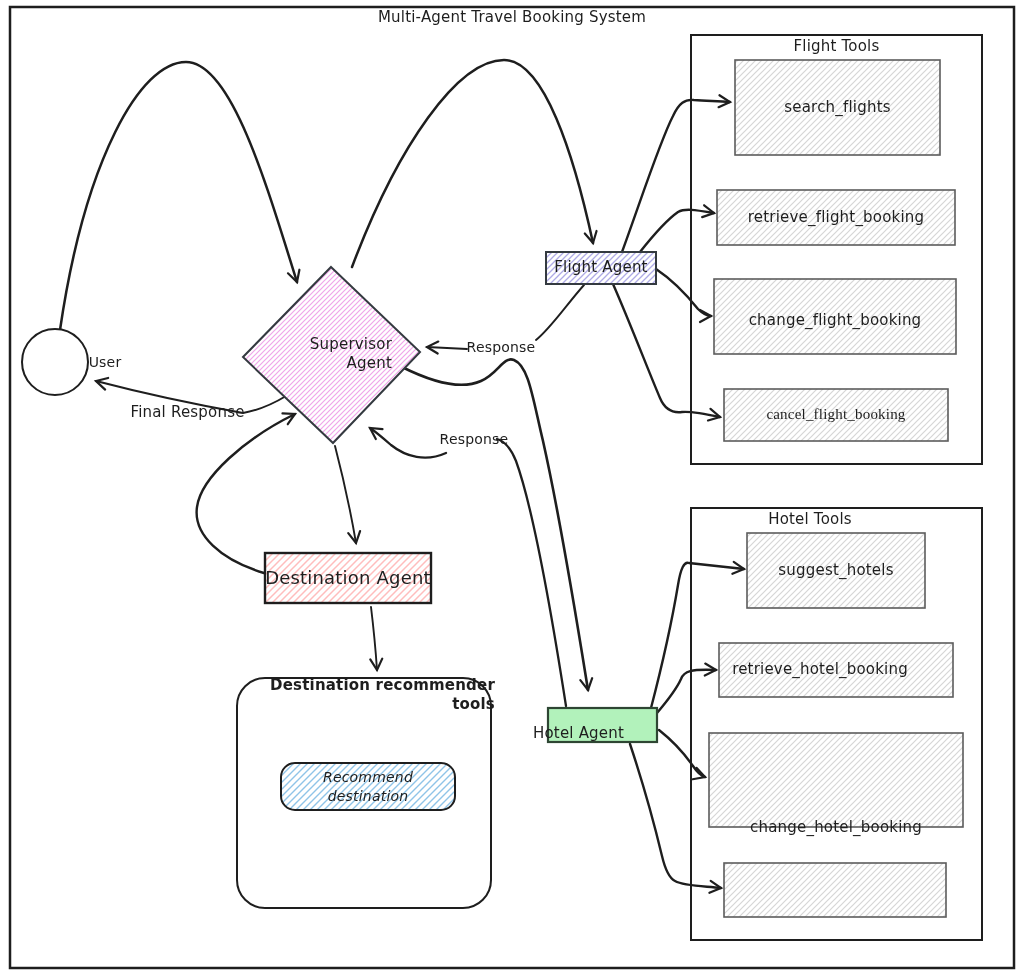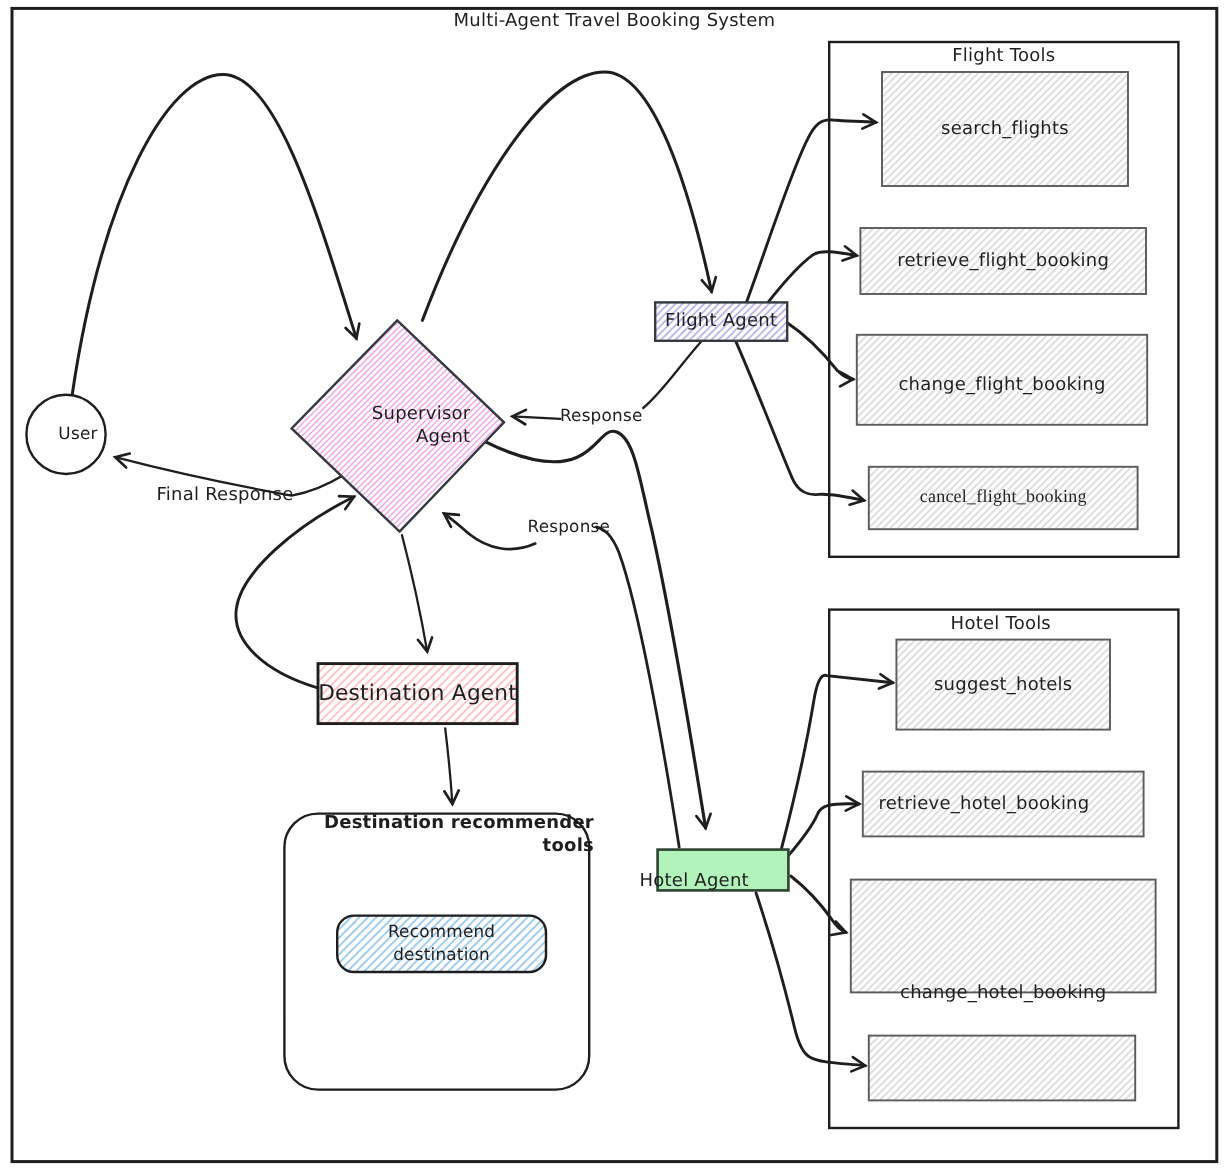--- a/index.html
+++ b/index.html
@@ -82,41 +82,41 @@
 
     <circle cx="55" cy="362" r="33" fill="#ffffff" stroke="#1e1e1e" stroke-width="2"></circle>
     <polygon points="331,267 420,352 333,443 243,357" fill="url(#p-pink)" stroke="#343a40" stroke-width="2"></polygon>
     <rect x="546" y="252" width="110" height="32" fill="url(#p-lav)" stroke="#343a40" stroke-width="2"></rect>
     <rect x="548" y="708" width="109" height="34" fill="#b2f2bb" stroke="#2e4633" stroke-width="2.2"></rect>
     <rect x="265" y="553" width="166" height="50" fill="url(#p-red)" stroke="#1e1e1e" stroke-width="2.4"></rect>
   </svg>
 
   <div class="lbl f15" style="left:0;top:8px;width:1024px;height:20px;">Multi-Agent Travel Booking System</div>
 
-  <div class="lbl f14" style="left:22px;top:348px;width:86px;height:28px;">User</div>
+  <div class="lbl f14" style="left:22px;top:348px;width:86px;height:28px;padding-left:40px;">User</div>
 
   <div class="lbl f15" style="left:272px;top:332px;width:120px;height:44px;">Supervisor Agent</div>
 
   <div class="lbl f15" style="left:546px;top:252px;width:110px;height:32px;">Flight Agent</div>
 
   <div class="lbl f15" style="left:524px;top:708px;width:109px;height:52px;">Hotel Agent</div>
 
   <div class="lbl f18" style="left:265px;top:553px;width:166px;height:50px;">Destination Agent</div>
 
   <div class="lbl f15" style="left:691px;top:37px;width:291px;height:20px;">Flight Tools</div>
   <div class="lbl f15" style="left:735px;top:60px;width:205px;height:95px;">search_flights</div>
   <div class="lbl f15" style="left:717px;top:190px;width:238px;height:55px;">retrieve_flight_booking</div>
   <div class="lbl f15" style="left:714px;top:283px;width:242px;height:75px;">change_flight_booking</div>
   <div class="lbl f15" style="left:724px;top:389px;width:224px;height:52px;font-family:Liberation Serif, serif;">cancel_flight_booking</div>
 
-  <div class="lbl f15" style="left:691px;top:510px;width:238px;height:20px;margin-left:24px;">Hotel Tools</div>
+  <div class="lbl f15" style="left:691px;top:510px;width:238px;height:20px;">Hotel Tools</div>
   <div class="lbl f15" style="left:747px;top:533px;width:178px;height:75px;">suggest_hotels</div>
   <div class="lbl f15" style="left:719px;top:643px;width:202px;height:54px;">retrieve_hotel_booking</div>
   <div class="lbl f15" style="left:709px;top:733px;width:254px;height:94px;margin-top:48px;">change_hotel_booking</div>
 
   <div class="lbl f15" style="left:255px;top:684px;width:240px;height:22px;font-weight:bold;">Destination recommender tools</div>
-  <div class="lbl f14" style="left:281px;top:763px;width:174px;height:47px;">Recommend destination</div>
+  <div class="lbl f14" style="left:281px;top:763px;width:174px;height:47px;font-style:italic;">Recommend destination</div>
 
   <div class="lbl f15" style="left:130px;top:401px;width:115px;height:24px;">Final Response</div>
   <div class="lbl f14" style="left:466px;top:337px;width:70px;height:20px;">Response</div>
   <div class="lbl f14" style="left:438px;top:429px;width:72px;height:20px;">Response</div>
 
 </div>
 
 </body></html>

